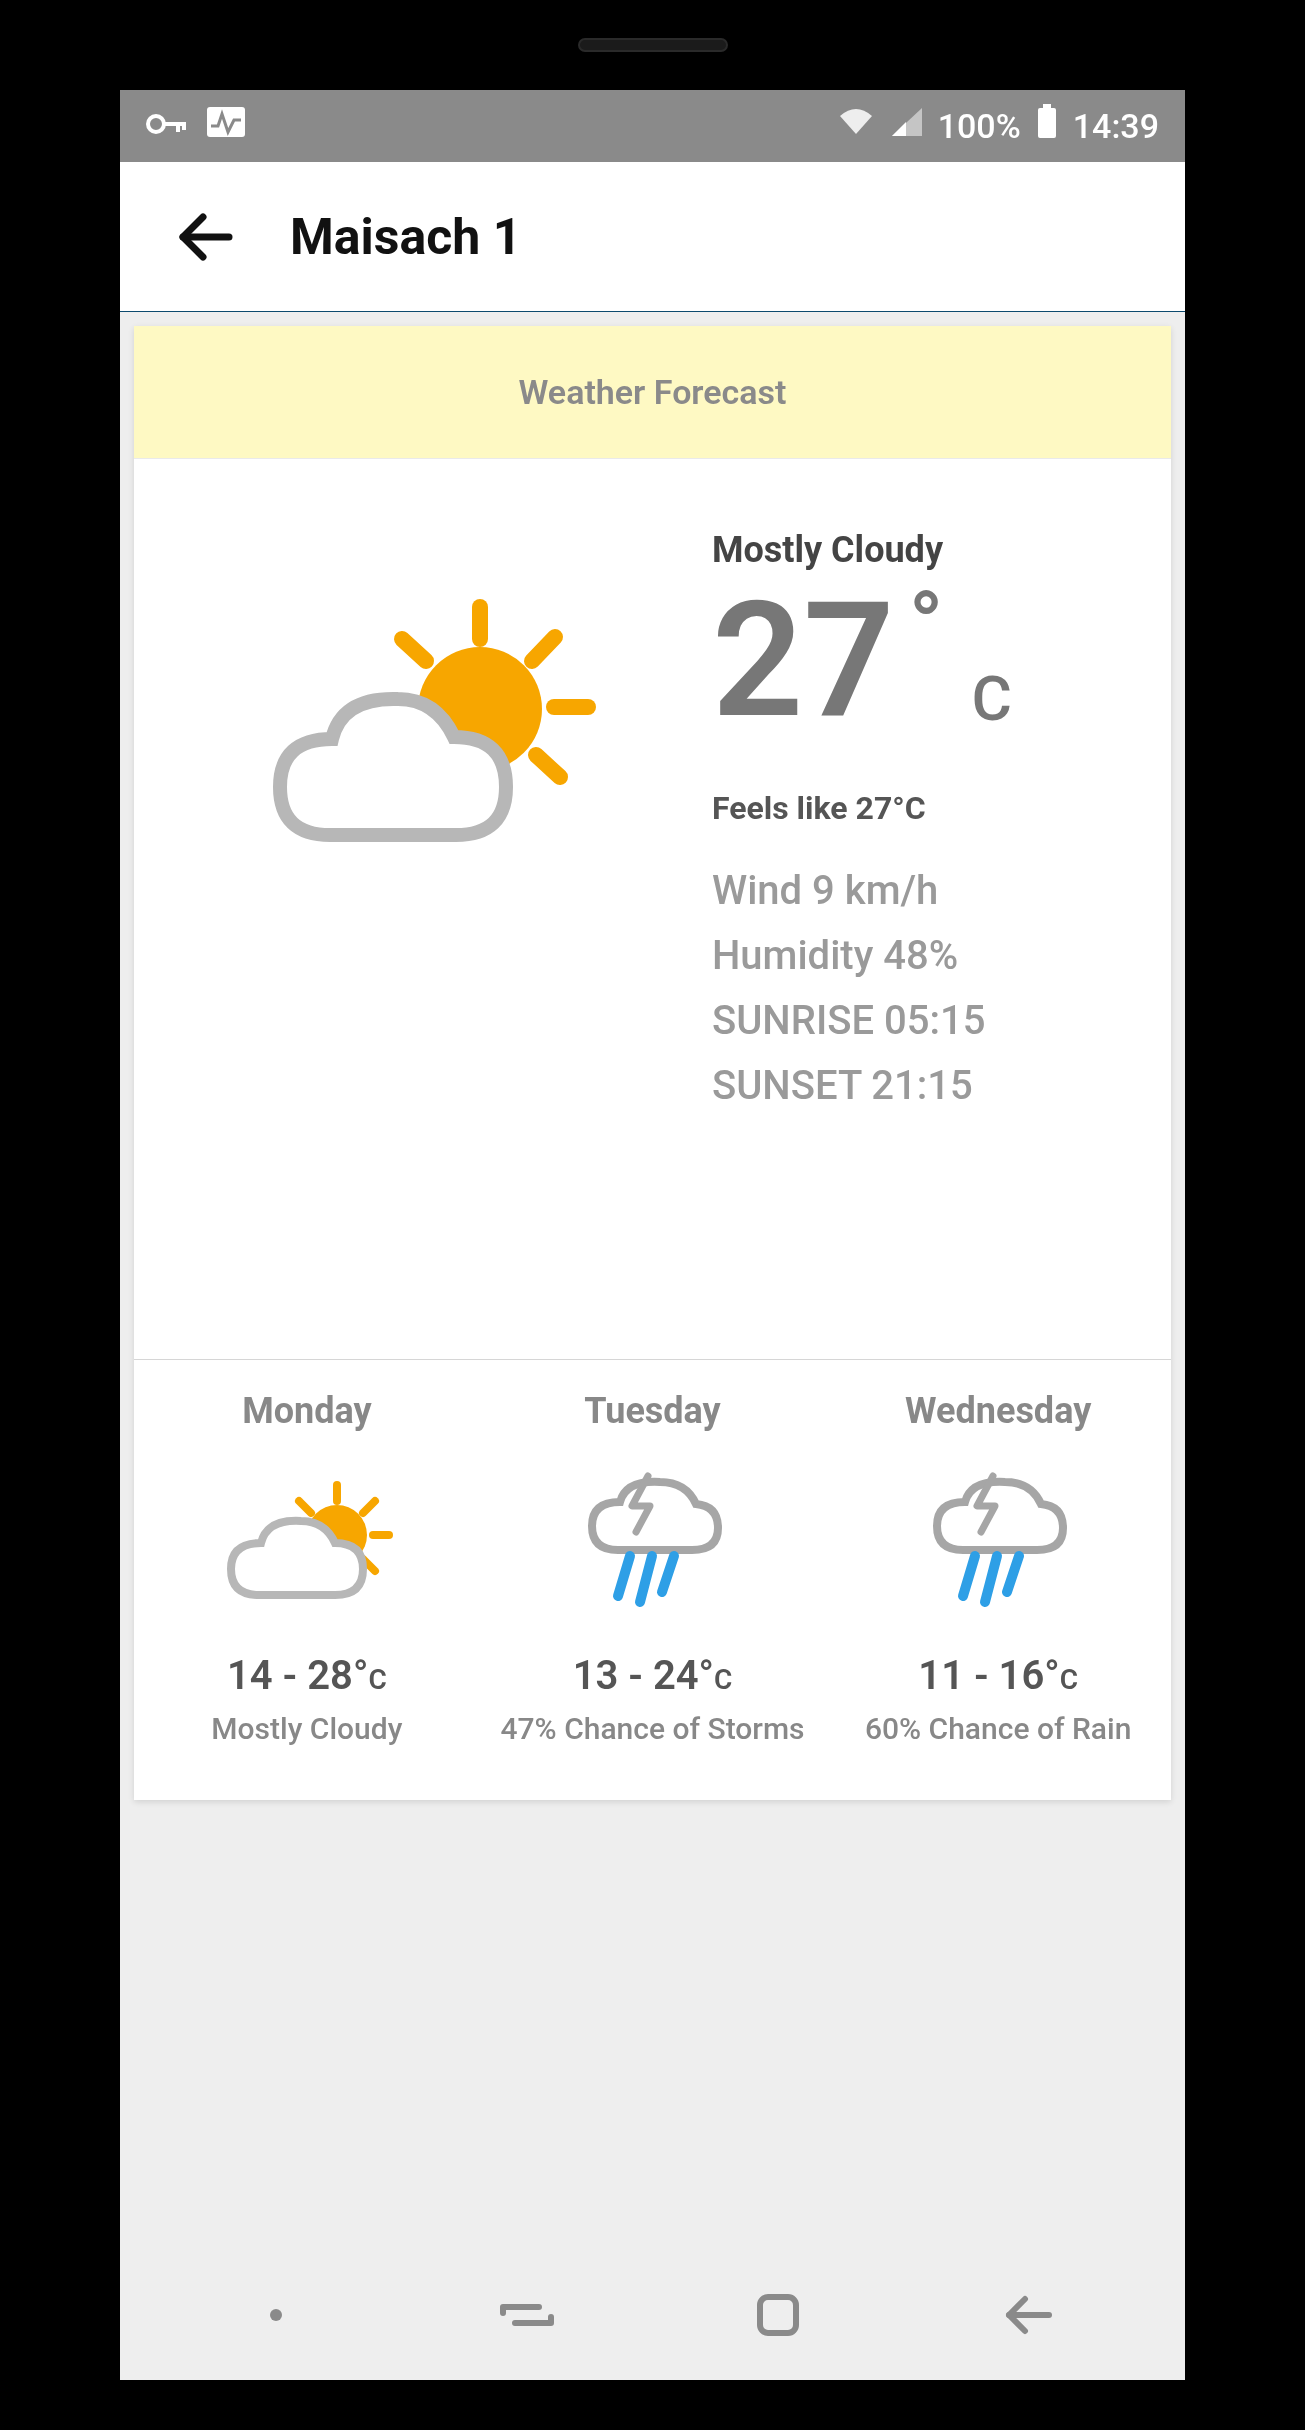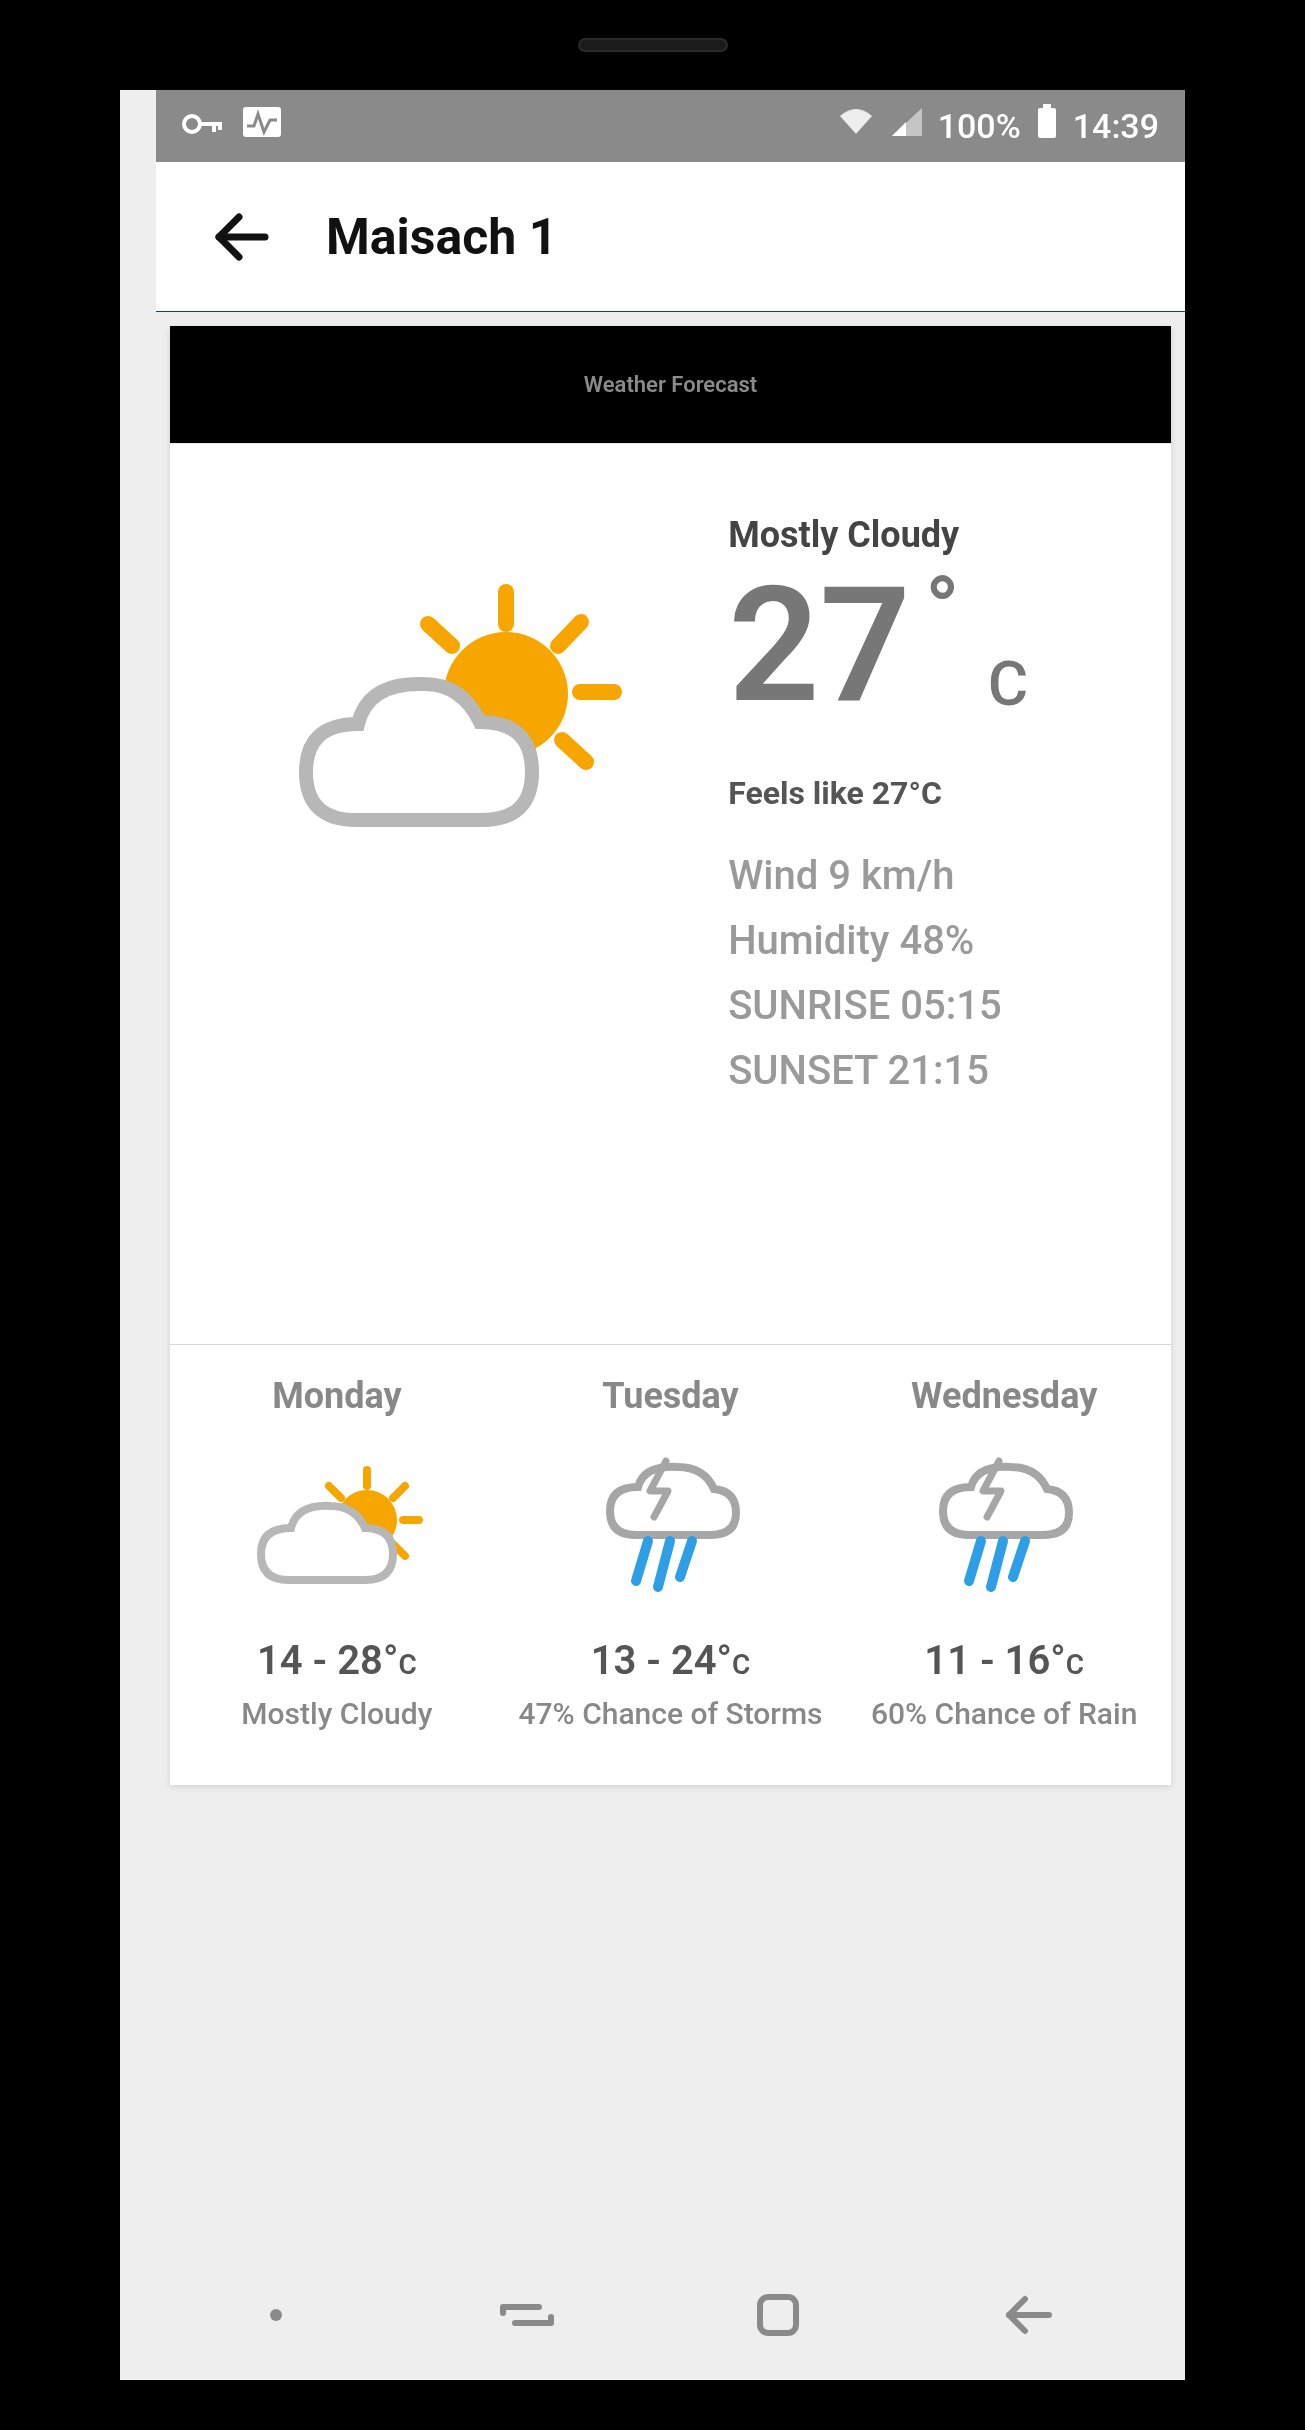--- a/index.html
+++ b/index.html
@@ -32,21 +32,20 @@
     border: 2px solid #2a2a2a;
   }
   .screen {
     position: absolute;
     left: 30px;
     right: 30px;
     top: 90px;
     bottom: 50px;
     background: #eeeeee;
     overflow: hidden;
-    padding-left: 36px;
   }
   
   .statusbar {
     height: 72px;
     background: #8a8a8a;
     color: #fff;
     display: flex;
     align-items: center;
     padding: 0 26px;
     font-size: 34px;
@@ -72,24 +71,24 @@
   }
   
   .page {
     padding: 14px;
   }
   .card {
     background: #fff;
     box-shadow: 0 2px 6px rgba(0,0,0,0.12);
   }
   .card-header {
-    background: #000000;
+    background: #fef9c3;
     text-align: center;
     padding: 46px 0;
-    font-size: 22px;
+    font-size: 34px;
     color: #8a8a8a;
     font-weight: 600;
     border-bottom: 1px solid #eaeaea;
   }
   .today {
     padding: 30px 24px 0 24px;
   }
   .today-date {
     font-size: 32px;
     letter-spacing: 2px;

